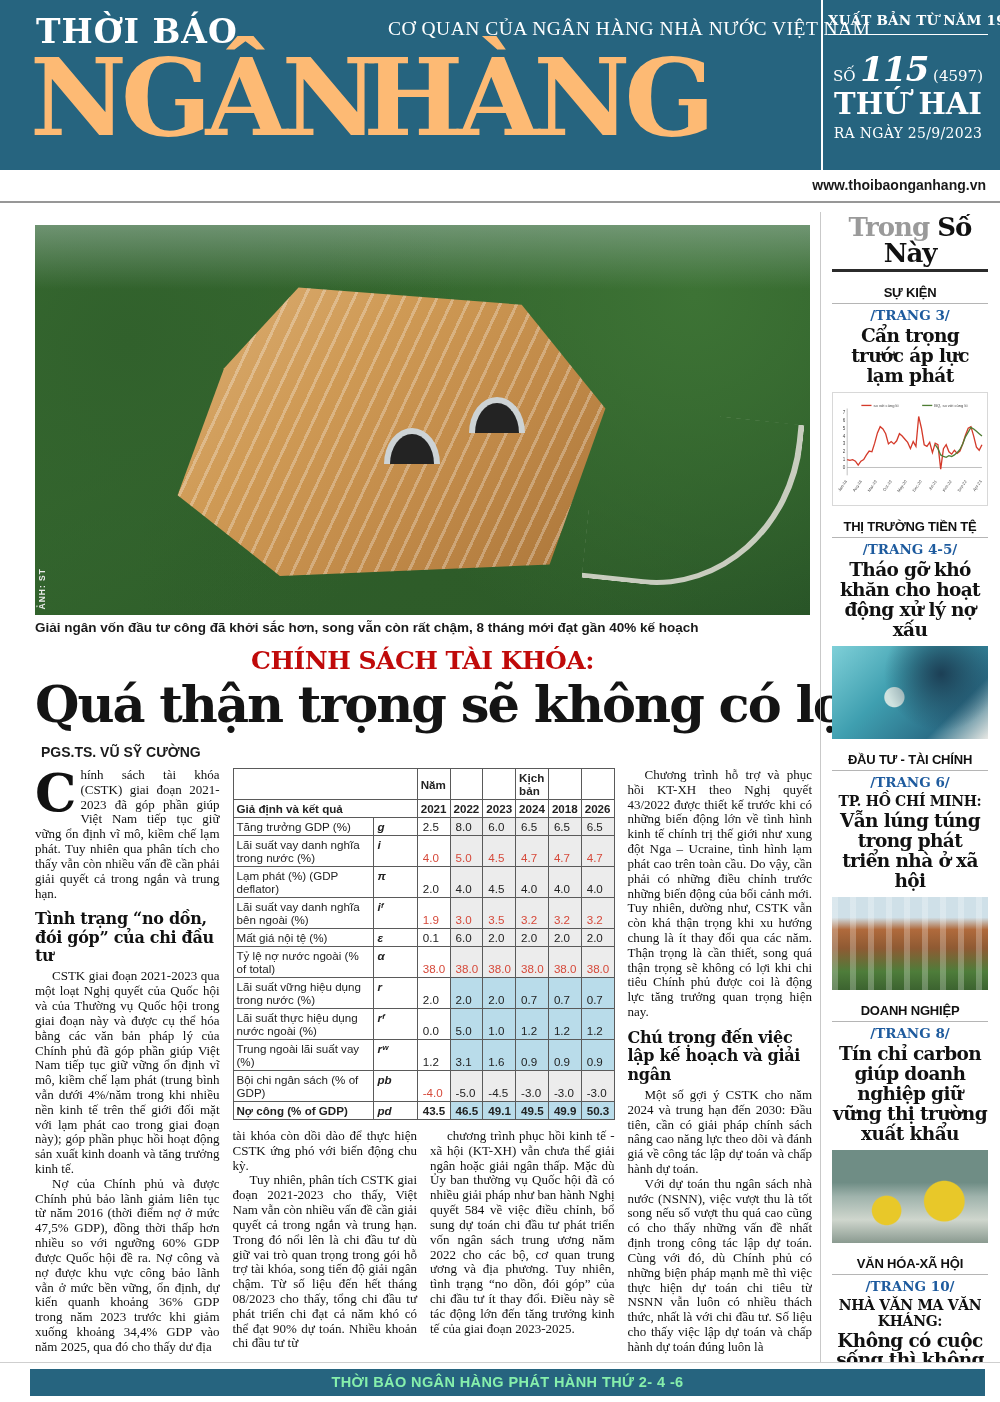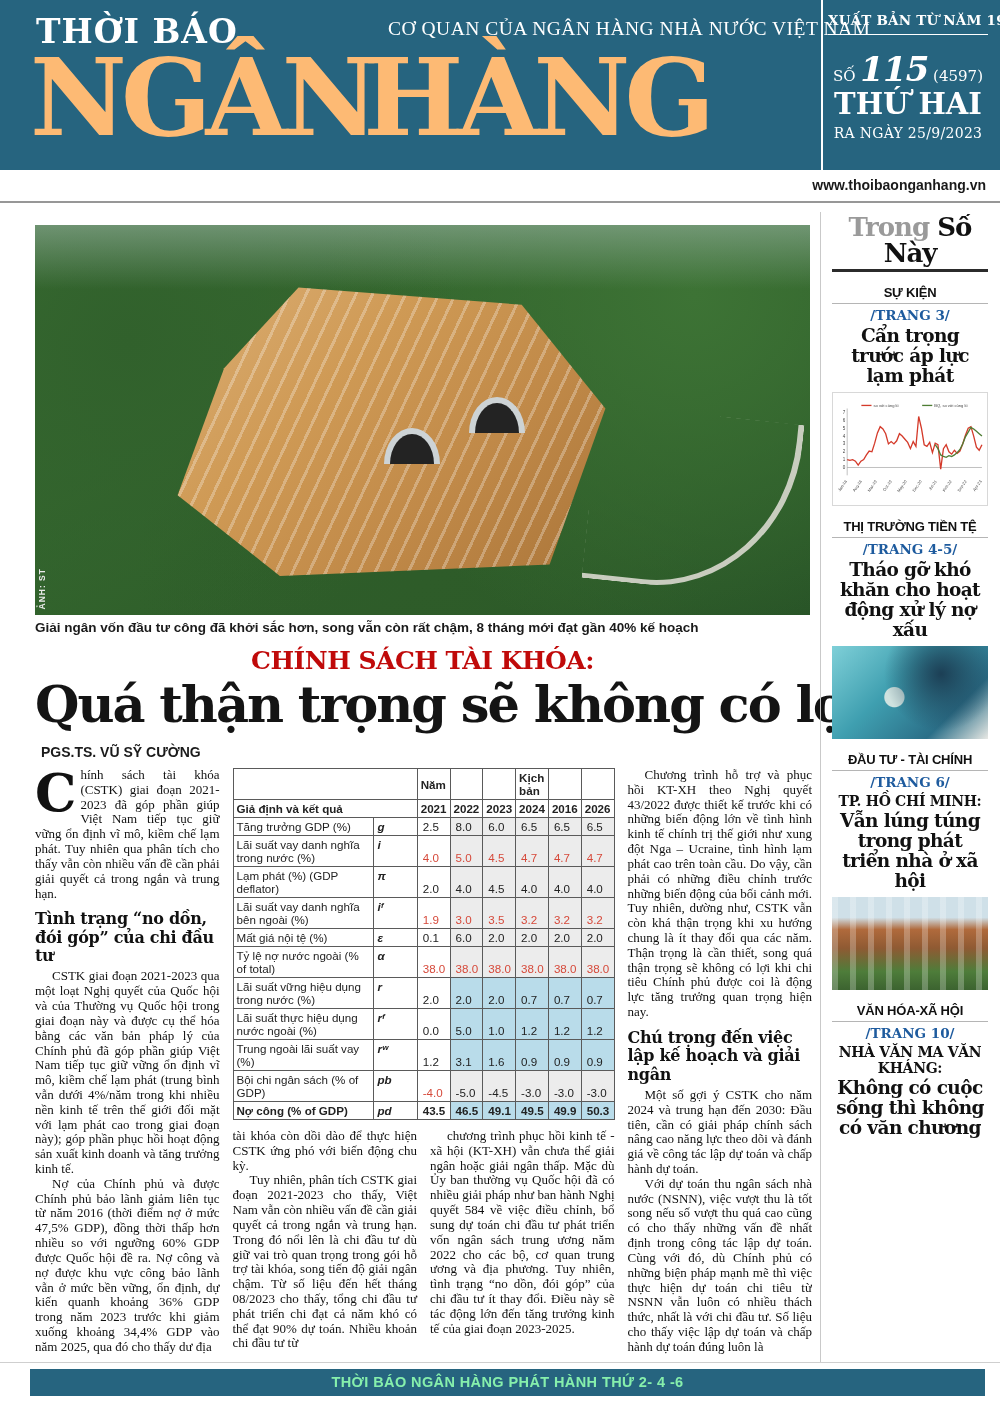--- a/index.html
+++ b/index.html
@@ -184,21 +184,21 @@
             <th>Kịch bản</th>
             <th></th>
               <th></th>
           </tr>
           <tr>
             <th colspan="2">Giả định và kết quả</th>
             <th>2021</th>
             <th>2022</th>
             <th>2023</th>
             <th>2024</th>
-            <th>2016</th>
+            <th>2018</th>
             <th>2026</th>
           </tr>
         </thead>
         <tbody id="tbody">
             <tr>
               <td class="lbl">Tăng trưởng GDP (%)</td>
               <td class="sym">g</td>
               <td class="val">2.5</td>
               <td class="val bg-gray">8.0</td>
               <td class="val bg-gray">6.0</td>
@@ -372,20 +372,27 @@
         </div>
         <div class="sb-sec">
           <div class="sb-cat">ĐẦU TƯ - TÀI CHÍNH</div>
           <div class="sb-catline"></div>
           <div class="sb-page">/TRANG 6/</div>
           <div class="sb-kicker">TP. HỒ CHÍ MINH:</div>
           <div class="sb-head">Vẫn lúng túng trong phát triển nhà ở xã hội</div>
           <div class="sb-photo ph-construction"></div>
         </div>
         <div class="sb-sec">
+          <div class="sb-cat">DOANH NGHIỆP</div>
+          <div class="sb-catline"></div>
+          <div class="sb-page">/TRANG 8/</div>
+          <div class="sb-head">Tín chỉ carbon giúp doanh nghiệp giữ vững thị trường xuất khẩu</div>
+          <div class="sb-photo ph-factory"></div>
+        </div>
+        <div class="sb-sec">
           <div class="sb-cat">VĂN HÓA-XÃ HỘI</div>
           <div class="sb-catline"></div>
           <div class="sb-page">/TRANG 10/</div>
           <div class="sb-kicker">NHÀ VĂN MA VĂN KHÁNG:</div>
           <div class="sb-head">Không có cuộc sống thì không có văn chương</div>
         </div>
       </div>
   </aside>
 
   <div class="foot-rule"></div>

